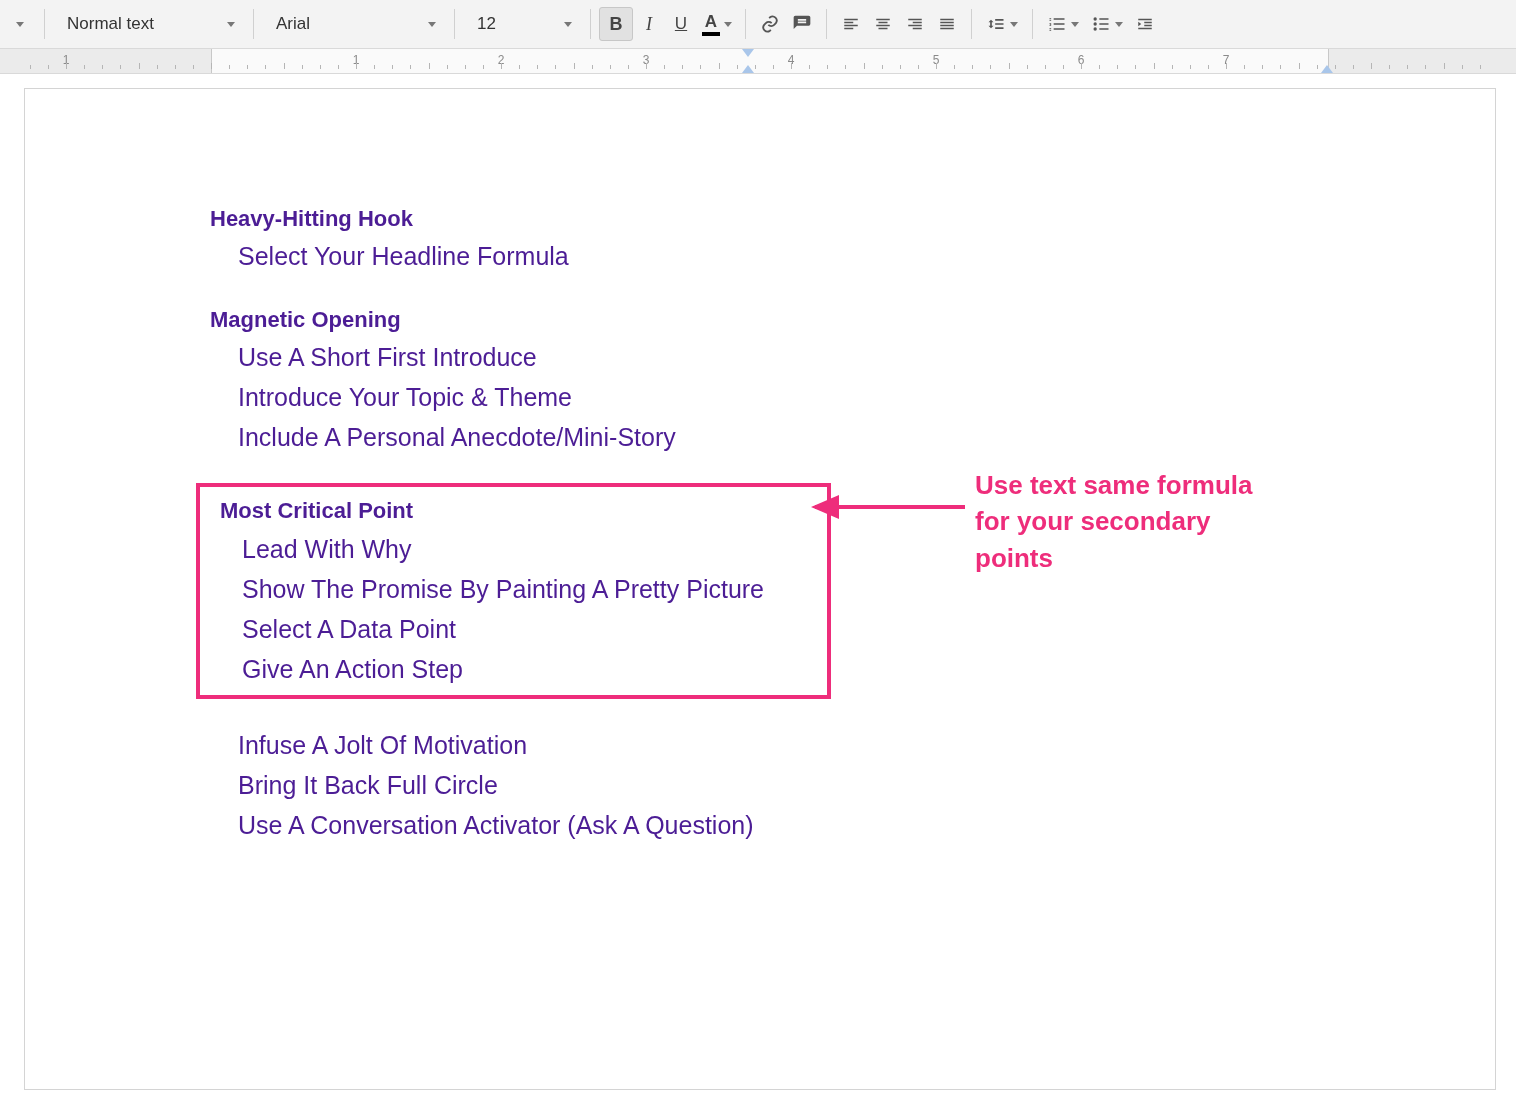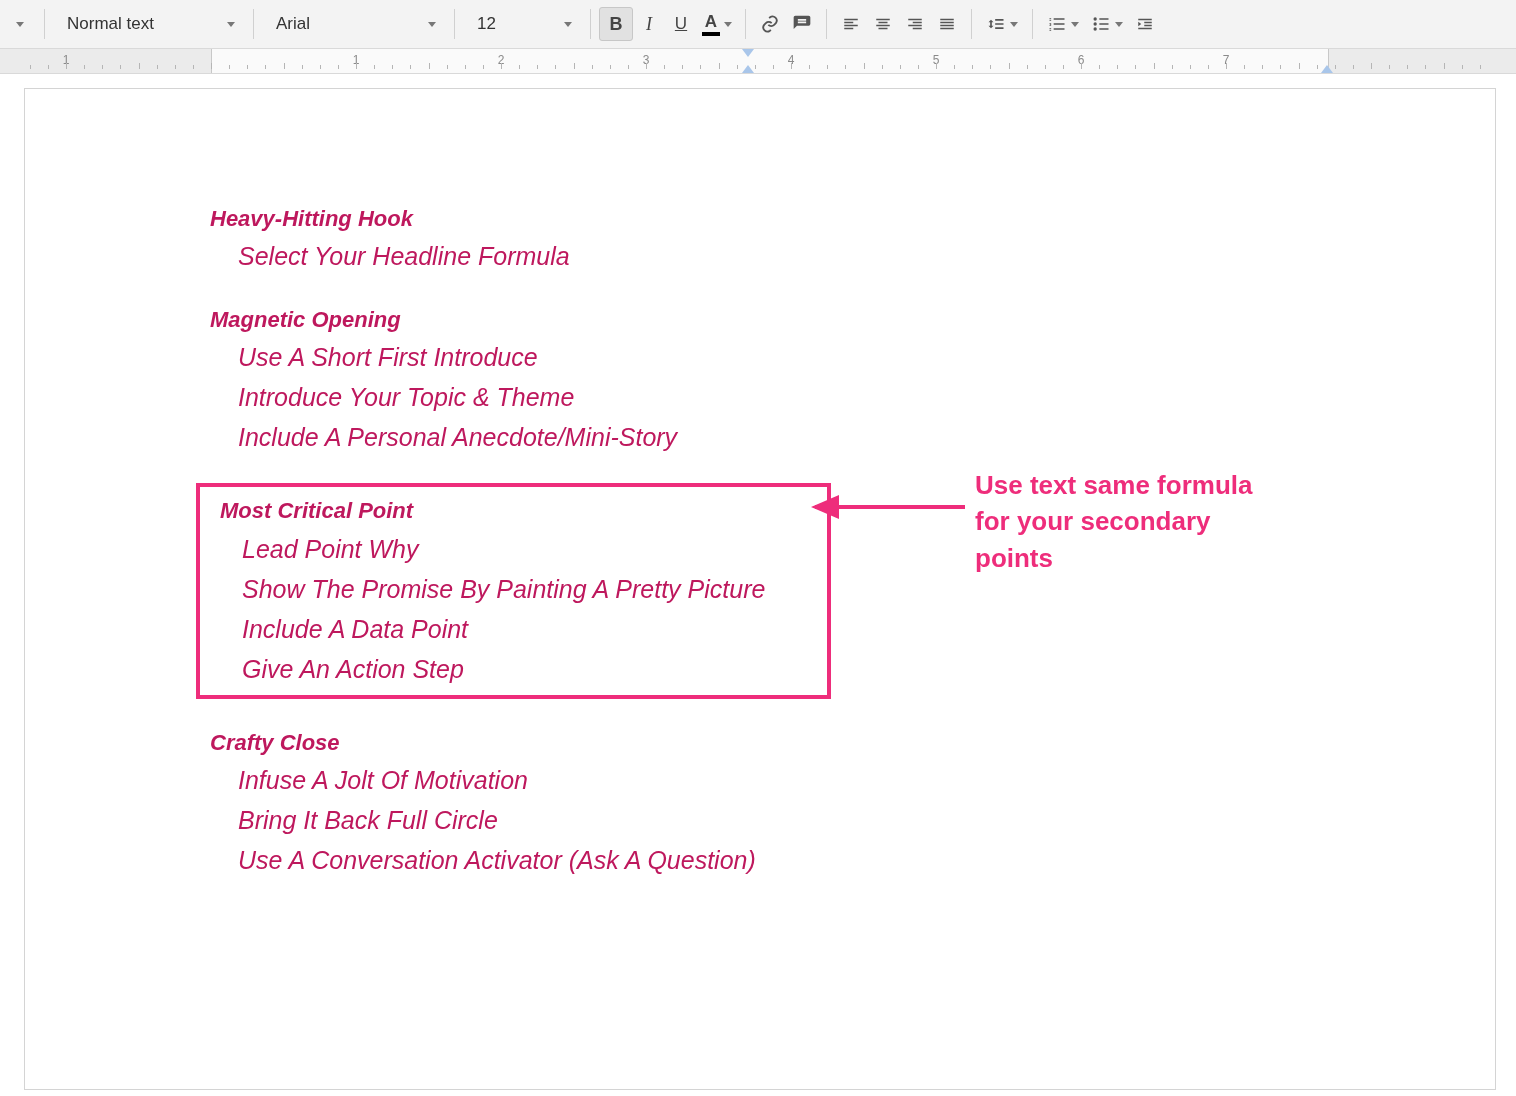--- a/index.html
+++ b/index.html
@@ -135,24 +135,23 @@
     background:#fff;
     border:1px solid #d4d4d4;
     height: 1000px;
     overflow: visible;
   }
   .page-content {
     position:absolute;
     left:185px;
     top:112px;
     width: 900px;
-    color:#be185d;
+    color:#4c1d95;
     font-size:22px;
     line-height:1.6;
-    font-style:italic;
   }
   .sec-title {
     font-weight:700;
     margin: 0;
     font-size:22px;
   }
   .sec-item {
     margin: 0 0 0 28px;
     font-size:25px;
   }
@@ -410,27 +409,26 @@
         <p class="sec-title">Heavy-Hitting Hook</p>
         <p class="sec-item">Select Your Headline Formula</p>
         <div class="sec-gap"></div>
         <p class="sec-title">Magnetic Opening</p>
         <p class="sec-item">Use A Short First Introduce</p>
         <p class="sec-item">Introduce Your Topic &amp; Theme</p>
         <p class="sec-item">Include A Personal Anecdote/Mini-Story</p>
         <div class="sec-gap"></div>
         <div class="highlight-box">
           <p class="sec-title">Most Critical Point</p>
-          <p class="sec-item">Lead Point Why</p>
+          <p class="sec-item">Lead With Why</p>
           <p class="sec-item">Show The Promise By Painting A Pretty Picture</p>
-          <p class="sec-item">Include A Data Point</p>
+          <p class="sec-item">Select A Data Point</p>
           <p class="sec-item">Give An Action Step</p>
         </div>
         <div class="sec-gap"></div>
-        <p class="sec-title">Crafty Close</p>
         <p class="sec-item">Infuse A Jolt Of Motivation</p>
         <p class="sec-item">Bring It Back Full Circle</p>
         <p class="sec-item">Use A Conversation Activator (Ask A Question)</p>
       </div>
 
     <div class="annotation-wrap">
       <svg width="170" height="120">
         <defs>
           <marker id="arrowhead" markerWidth="8" markerHeight="8" refX="6" refY="3" orient="auto">
             <path d="M0,0 L7,3 L0,6 z" fill="#ee2d7b"></path>

